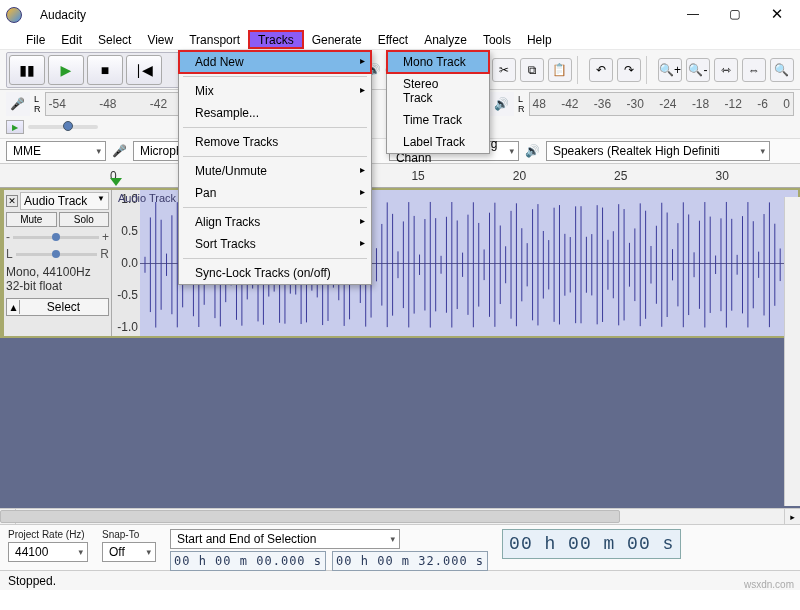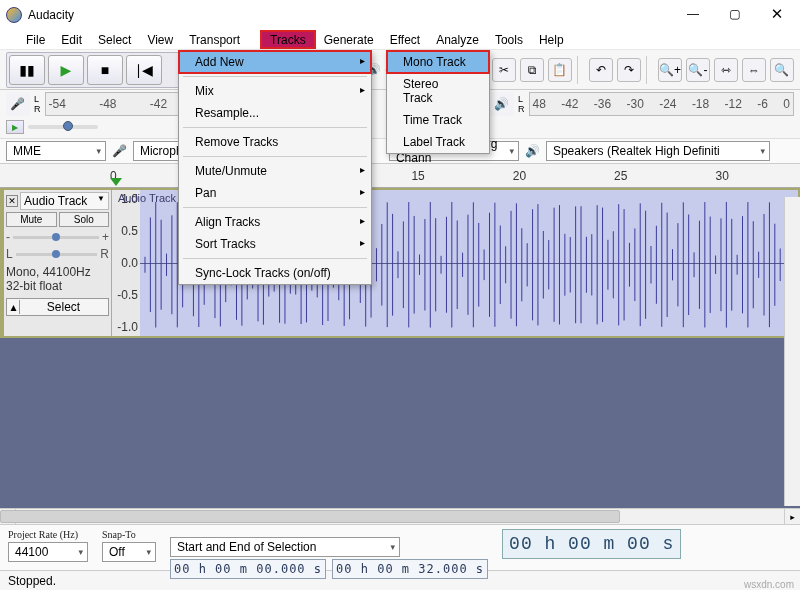--- a/index.html
+++ b/index.html
@@ -1,25 +1,25 @@
 <!DOCTYPE html>
 <html><head>
 <meta charset="utf-8">
 <style>
 * { margin: 0; padding: 0; box-sizing: border-box; font-family: "Segoe UI", Tahoma, sans-serif; font-size: 12px; user-select: none; }
 body { width: 800px; height: 610px; background: #fff; overflow: hidden; position: relative; }
-.titlebar { height: 30px; display: flex; align-items: center; padding: 0 6px; position: relative; }
+.titlebar { height: 30px; display: flex; align-items: center; padding: 0 6px; position: relative; gap: 12px; }
 .titlebar-icon { width: 16px; height: 16px; background: linear-gradient(135deg,#f7b733,#4a90e2); border-radius: 50%; margin-right: 6px; border: 1.5px solid #3a3a7a; }
 .title { font-size: 12px; }
 .win-controls { position: absolute; right: 2px; top: 0; display: flex; }
 .win-btn { width: 42px; height: 28px; display: flex; align-items: center; justify-content: center; font-family: sans-serif; font-size: 12px; }
 .win-btn.close { font-size: 15px; }
 .menubar { height: 20px; display: flex; align-items: stretch; padding-left: 18px; border-bottom: 1px solid #e9e9e9; }
 .menu-item { padding: 2px 8px; display: flex; align-items: center; }
-.menu-highlight { border: 2px solid #d22; background: #be185d; margin-left: 12px; }
+.menu-highlight { border: 2px solid #d22; background: #8b5cf6; }
 .toolbar1 { height: 40px; background: #f6f6f6; border-bottom: 1px solid #ccc; display: flex; align-items: center; padding: 2px 6px; gap: 2px; position: relative; }
 .transport-btns { display: flex; background: #eaeaf0; border: 1px solid #b7b7c3; border-radius: 2px; padding: 2px; gap: 3px; }
 .tbtn { width: 36px; height: 30px; background: linear-gradient(#fdfdff,#e6e6f0); border: 1px solid #aaa; border-radius: 3px; display: flex; align-items: center; justify-content: center; font-size: 14px; }
 .tbtn.play { color: #2a9d2a; }
 .slider-wrap { display: flex; align-items: center; gap: 4px; margin-left: 10px; }
 .hslider { width: 90px; height: 4px; background: #ddd; border-radius: 2px; position: relative; }
 .hslider .knob { position: absolute; width: 10px; height: 10px; background: #5a7fb8; border: 1px solid #456; border-radius: 50%; top: -4px; left: 70%; }
 .icon-row { display: flex; gap: 4px; margin-left: 6px; }
 .ibtn { width: 24px; height: 24px; background: #f3f3f7; border: 1px solid #bbb; border-radius: 3px; display: flex; align-items: center; justify-content: center; font-size: 12px;}
 .ibtnaudio { width: 24px; height: 24px; background: #f3f3f7; border: none; display: flex; align-items: center; justify-content: center; font-size: 12px;}
@@ -52,21 +52,21 @@
 .wave-svg { position: absolute; left: 28px; right: 0; top: 0; bottom: 0; }
 .wave-mid { position: absolute; left: 28px; right: 0; top: 50%; height: 1px; background: #5a5a8a; }
 .empty-tracks { height: 170px; background: #626b8c; }
 .hscroll { height: 16px; background: #f1f1f1; border-top: 1px solid #ccc; position: relative; }
 .hscroll .thumb { position: absolute; left: 0; width: 620px; top: 1px; bottom: 1px; background: #d3d3d3; border: 1px solid #bbb; border-radius: 2px; }
 .hscroll .arrow { position: absolute; top: 0; bottom: 0; width: 16px; display: flex; align-items: center; justify-content: center; font-size: 9px; }
 .hscroll .arrow.l { left: 0; border-right: 1px solid #ccc; }
 .hscroll .arrow.r { right: 0; border-left: 1px solid #ccc; }
 .bottom-bar { height: 46px; border-top: 1px solid #ccc; display: flex; align-items: flex-start; padding: 4px 8px; gap: 14px; background: #fafafa; }
 .bb-col { display: flex; flex-direction: column; gap: 2px; }
-.bb-label { font-size: 10px; color: #222; font-family: Liberation Serif, serif; }
+.bb-label { font-size: 10px; color: #222; }
 .sel-fields { display: flex; gap: 6px; border-radius: 7px; }
 .time-box { font-family: "DejaVu Sans Mono", monospace; background: #f2f6fa; border: 1px solid #90a0b0; padding: 2px 3px; font-size: 12px; color: #2a3a5a; letter-spacing: 1px; }
 .big-time { font-family: Liberation Mono, monospace; background: #e8f0f8; border: 1px solid #8aa; padding: 4px 6px; font-size: 18px; color: #2a4a6a; letter-spacing: 1px; }
 .status { height: 20px; border-top: 1px solid #ccc; padding: 2px 8px; font-size: 11px; display: flex; align-items: center; background: #f6f6f6; }
 .watermark { position: absolute; right: 6px; bottom: 20px; color: #aaa; font-size: 10px; }
 
 .dropdown { position: absolute; background: #f5f5f5; border: 1px solid #999; box-shadow: 2px 3px 6px rgba(0,0,0,0.25); z-index: 10; }
 .dd1 { left: 178px; top: 50px; width: 194px; }
 .dd2 { left: 386px; top: 50px; width: 104px; }
 .dd-item { padding: 4px 20px 4px 16px; font-size: 12px; position: relative; }
@@ -392,21 +392,21 @@
     <div class="combo" style="width:80px">
         <span>44100</span>
       </div>
   </div>
   <div class="bb-col">
     <div class="bb-label">Snap-To</div>
     <div class="combo" style="width:54px">
         <span>Off</span>
       </div>
   </div>
-  <div class="bb-col" style="flex:0 0 auto;margin-top:8px;">
+  <div class="bb-col" style="flex:0 0 auto;">
     <div style="display:flex;gap:6px;align-items:center">
       <div class="combo" style="width:230px">
           <span>Start and End of Selection</span>
         </div>
     </div>
     <div class="sel-fields">
       <div class="time-box">00 h 00 m 00.000 s</div>
       <div class="time-box">00 h 00 m 32.000 s</div>
     </div>
   </div>

